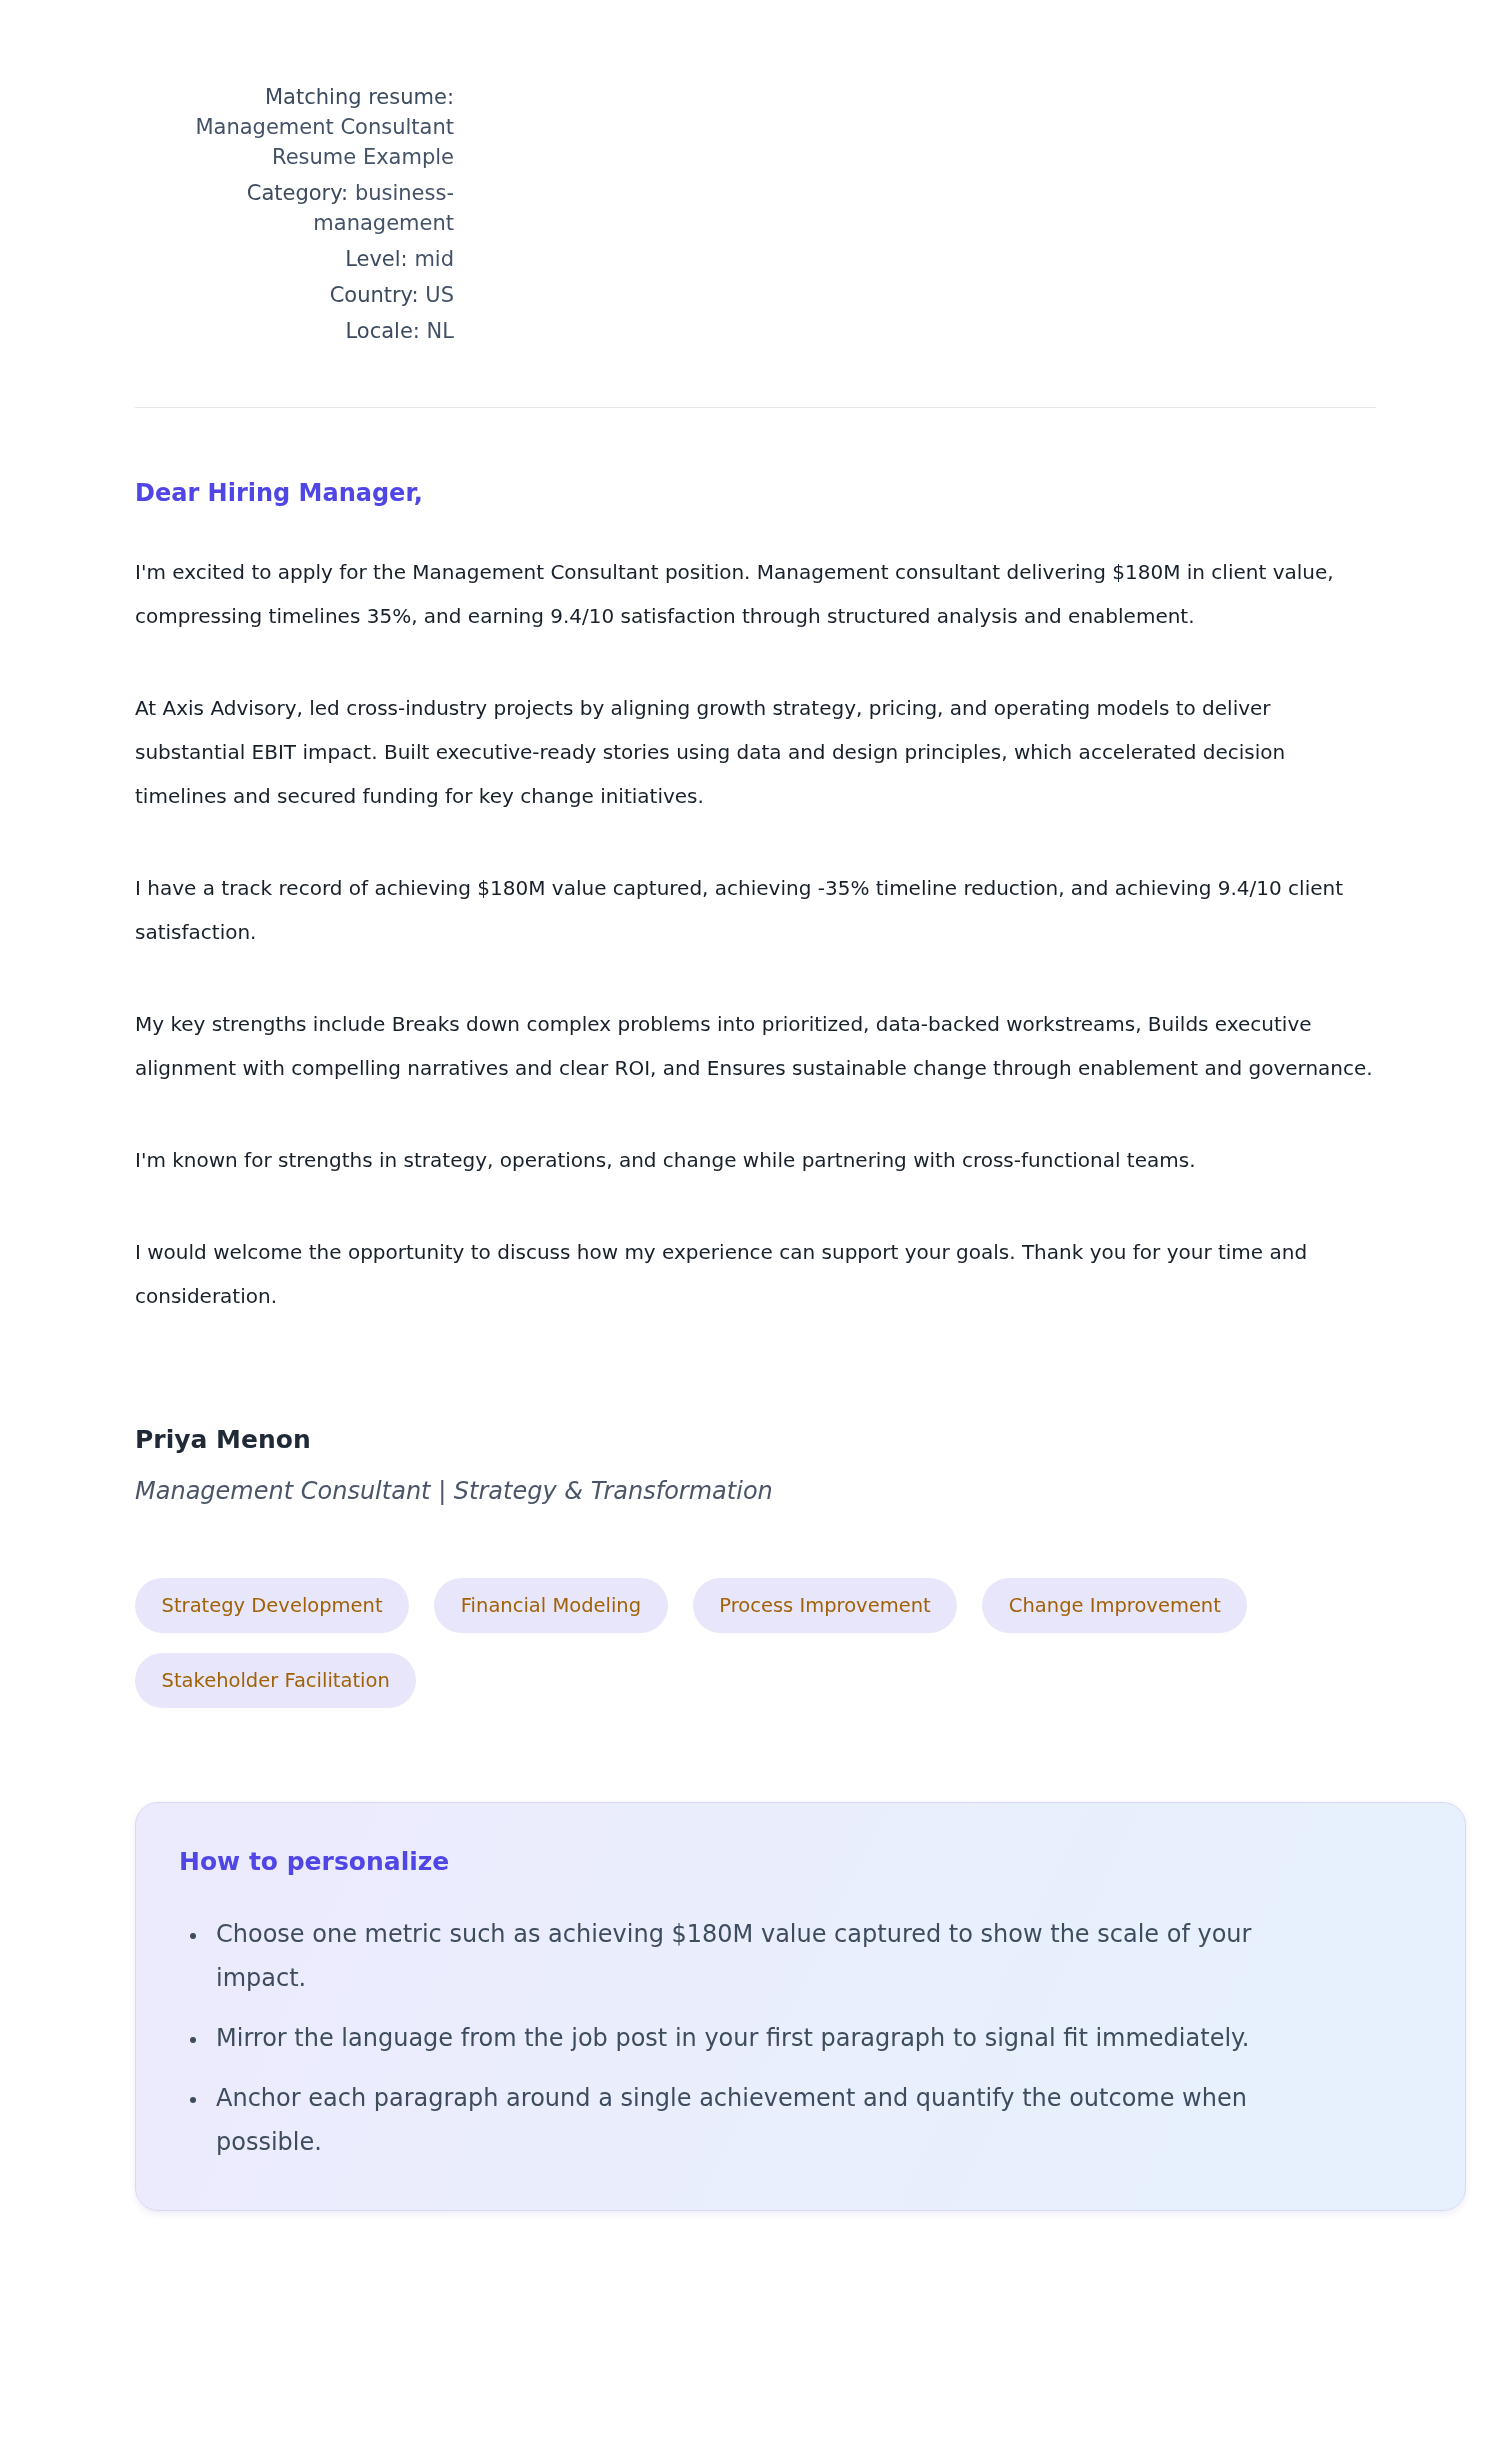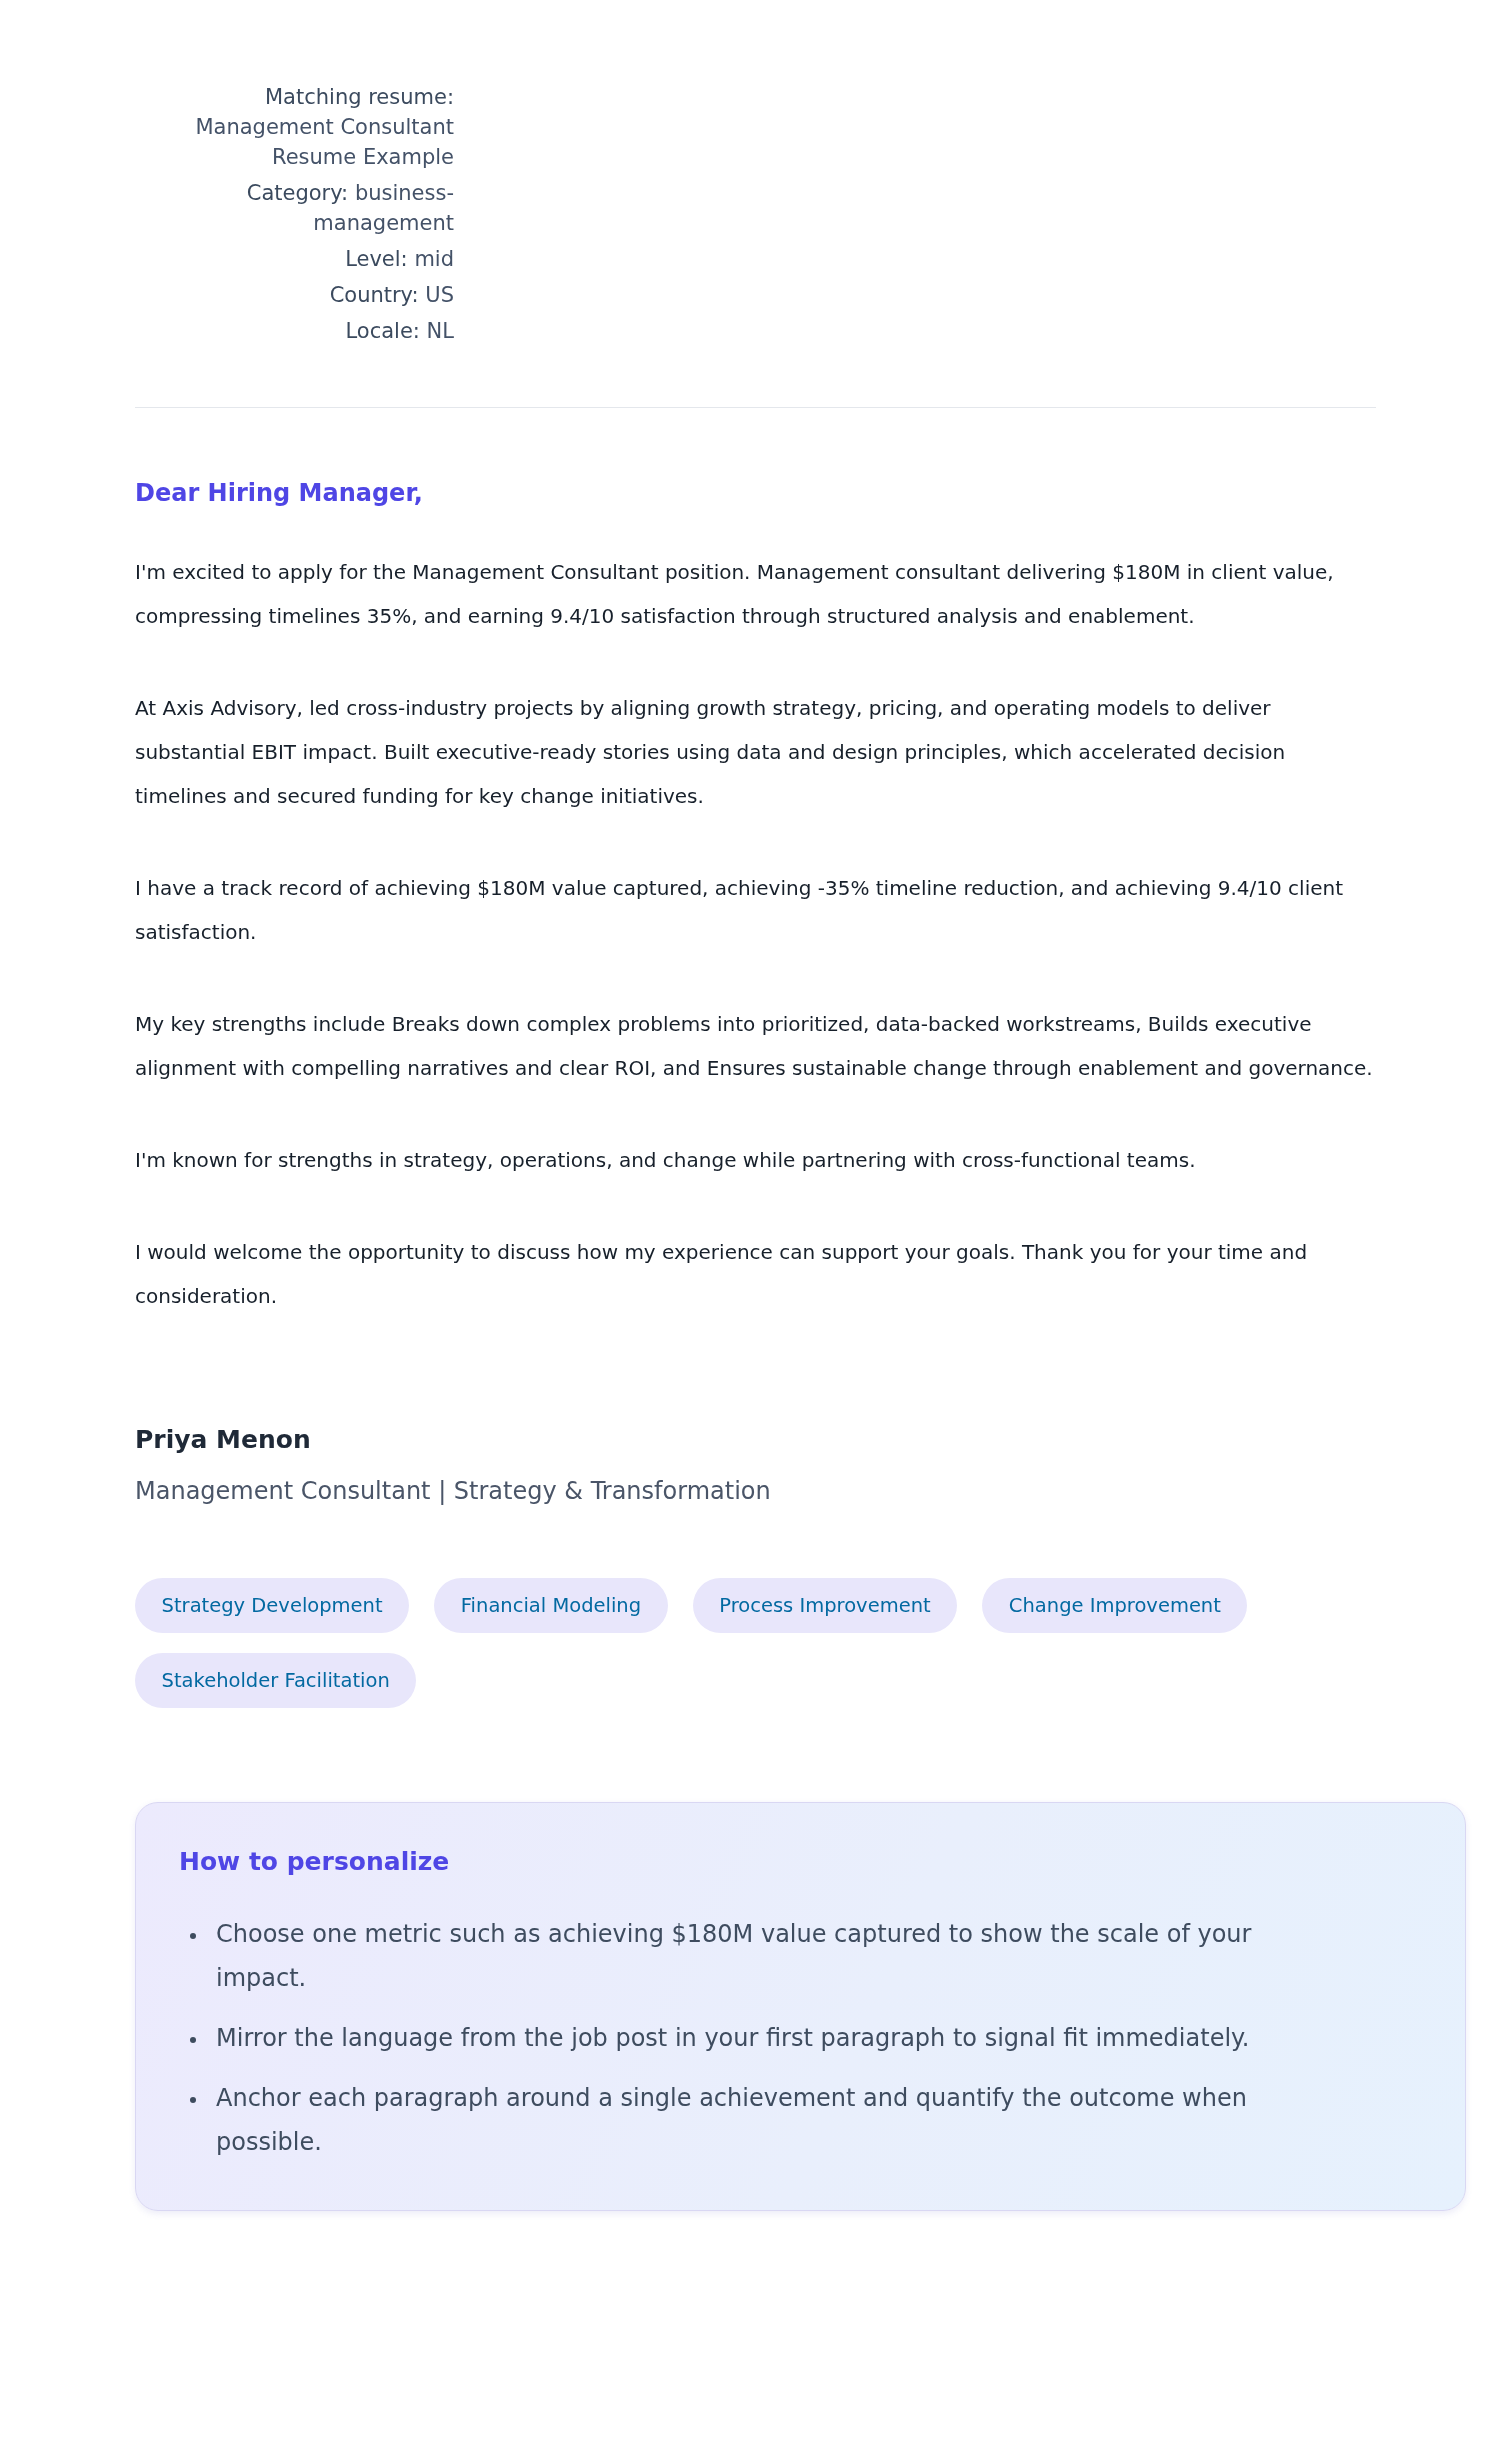--- a/index.html
+++ b/index.html
@@ -81,34 +81,35 @@
     color: #1f2937;
     font-size: 25px;
     font-weight: bold;
     line-height: 34px;
   }
   .sig-role {
     margin-top: 17.7px;
     color: #4a5568;
     font-size: 24px;
     line-height: 32px;
+    font-style: italic;
   }
 
   
   .tags {
     margin-top: 71px;
     display: flex;
     flex-wrap: wrap;
     gap: 19.5px 25px;
     max-width: 1135px;
   }
   .tag {
     display: inline-block;
     background: #e8e6fb;
-    color: #0369a1;
+    color: #a16207;
     font-size: 19.5px;
     line-height: 23px;
     padding: 16px 26.6px;
     border-radius: 8863px;
     white-space: nowrap;
   }
 
   
   .tips {
     margin-top: 94px;

